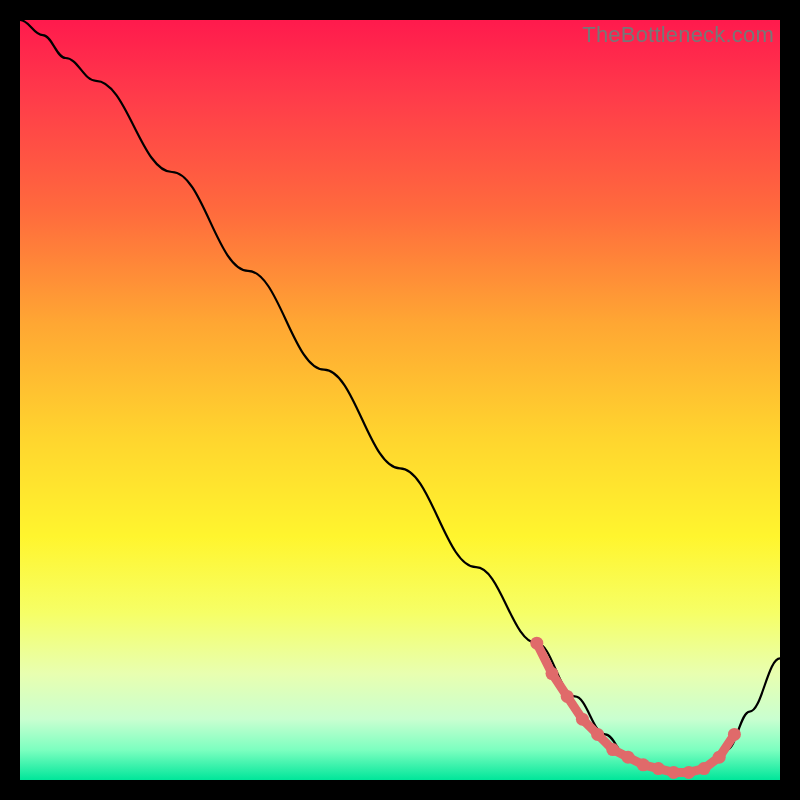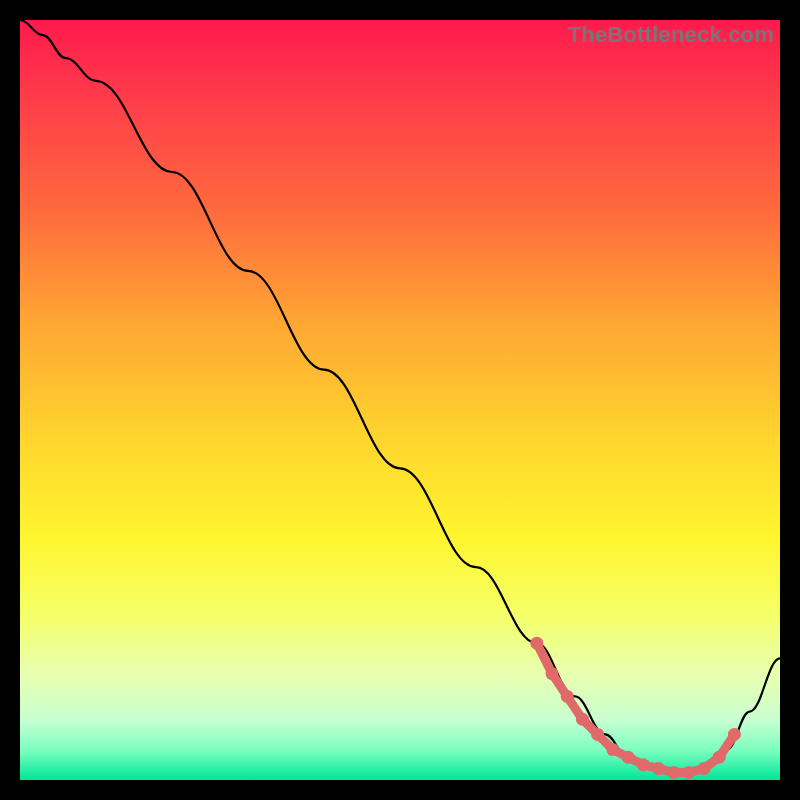--- a/index.html
+++ b/index.html
@@ -30,21 +30,21 @@
       #7dffc0 96%,
       #00e69a 100%
     );
   }
   .watermark {
     position: absolute;
     top: 2px;
     right: 6px;
     color: #777;
     font-size: 22px;
-    font-weight: 700;
+    font-weight: 400;
     letter-spacing: 0.2px;
     user-select: none;
     margin-left: 21px;
   }
   svg.plot {
     position: absolute;
     left: 0;
     top: 0;
     width: 760px;
     height: 760px;

